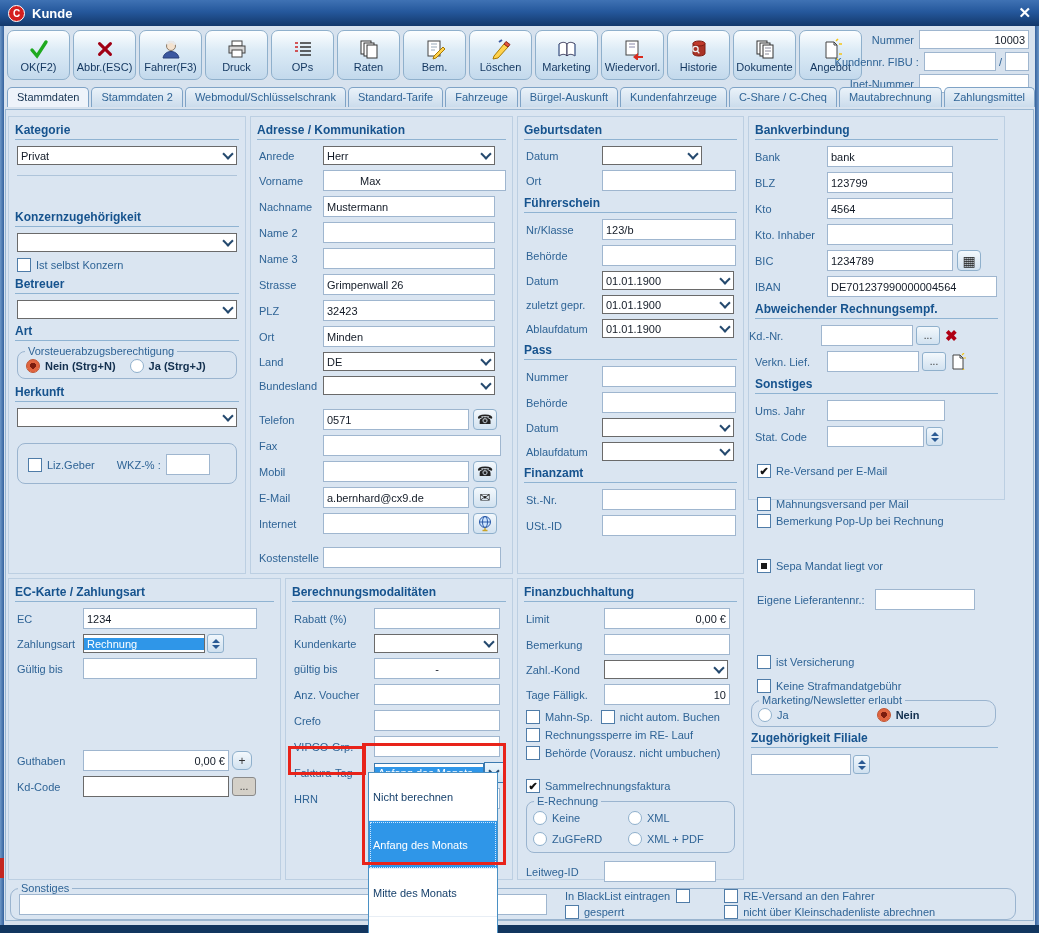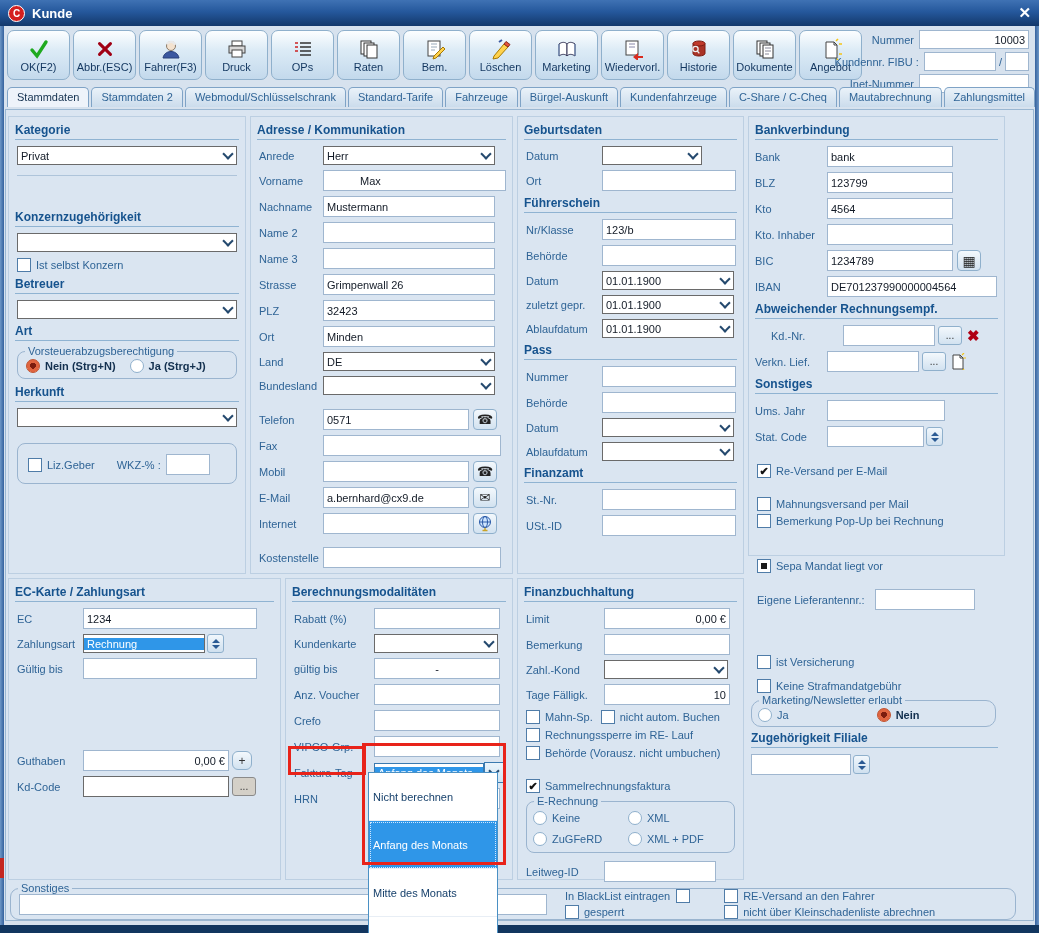--- a/index.html
+++ b/index.html
@@ -485,21 +485,21 @@
     <div class="fr">
         <label style="width:76px">St.-Nr.</label>
         <input class="txt" style="width: 126px;" value="">
       </div>
     <div class="fr">
         <label style="width:76px">USt.-ID</label>
         <input class="txt" style="width: 126px;" value="">
       </div>
   </div>
 
-  <div class="panel" style="left:748px;top:116px;width:257px;height:440px;">
+  <div class="panel" style="left:748px;top:116px;width:257px;height:384px;">
     <div class="hd">Bankverbindung</div>
     <div class="fr" style="margin-left:6px;margin-right:6px">
         <label style="width:72px">Bank</label>
         <input class="txt" style="width: 118px;" value="bank">
       </div>
     <div class="fr" style="margin-left:6px;margin-right:6px">
         <label style="width:72px">BLZ</label>
         <input class="txt" style="width: 118px;" value="123799">
       </div>
     <div class="fr" style="margin-left:6px;margin-right:6px">
@@ -513,21 +513,21 @@
     <div class="fr" style="margin-left:6px;margin-right:6px">
         <label style="width:72px">BIC</label>
         <input class="txt" style="width: 118px;" value="1234789">
         <span class="ibtn" style="font-size:14px">▦</span>
       </div>
     <div class="fr" style="margin-left:6px;margin-right:6px">
         <label style="width:72px">IBAN</label>
         <input class="txt" style="width: 162px;" value="DE701237990000004564">
       </div>
     <div class="hd mid">Abweichender Rechnungsempf.</div>
-    <div class="fr" style="margin-left:22px;margin-right:6px">
+    <div class="fr" style="margin-left:0;margin-right:6px">
         <label style="width:72px">Kd.-Nr.</label>
         <input class="txt" style="width: 84px;" value="">
         <span class="dots">...</span>
         <span style="margin-left:5px;font-size:15px;font-weight:bold;color:#b00014">✖</span>
       </div>
     <div class="fr" style="margin-left:6px;margin-right:6px">
         <label style="width:72px">Verkn. Lief.</label>
         <input class="txt" style="width: 84px;" value="">
         <span class="dots">...</span>
         <span style="margin-left:5px">

